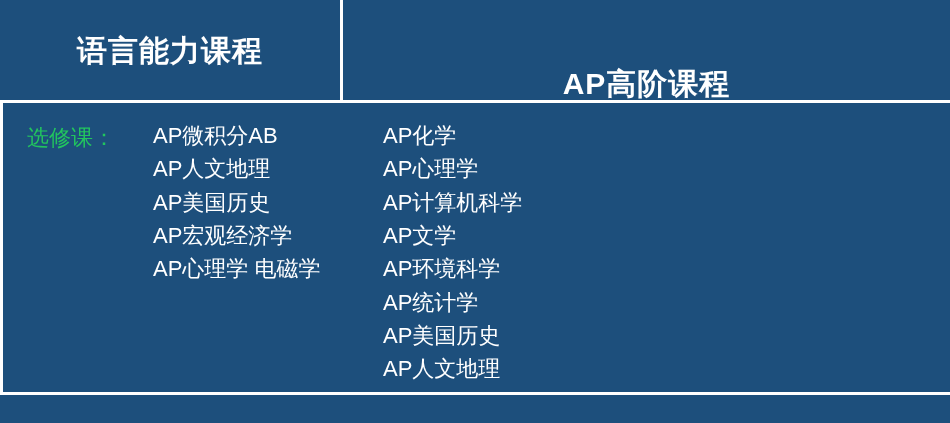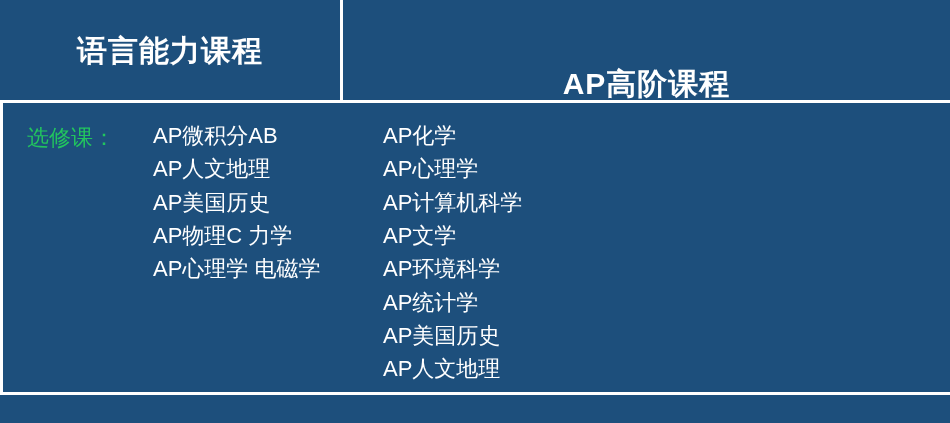--- a/index.html
+++ b/index.html
@@ -131,21 +131,21 @@
 
   <div class="body-row">
     <div class="vrule"></div>
     <div class="col-right">
       <div class="right-inner">
         <div class="elective-label">选修课：</div>
         <ul class="course-col col-a">
           <li>AP微积分AB</li>
           <li>AP人文地理</li>
           <li>AP美国历史</li>
-          <li>AP物理C 力学</li>
+          <li>AP宏观经济学</li>
           <li>AP心理学 电磁学</li>
         </ul>
         <ul class="course-col col-b">
           <li>AP化学</li>
           <li>AP心理学</li>
           <li>AP计算机科学</li>
           <li>AP文学</li>
           <li>AP环境科学</li>
           <li>AP统计学</li>
           <li>AP美国历史</li>

